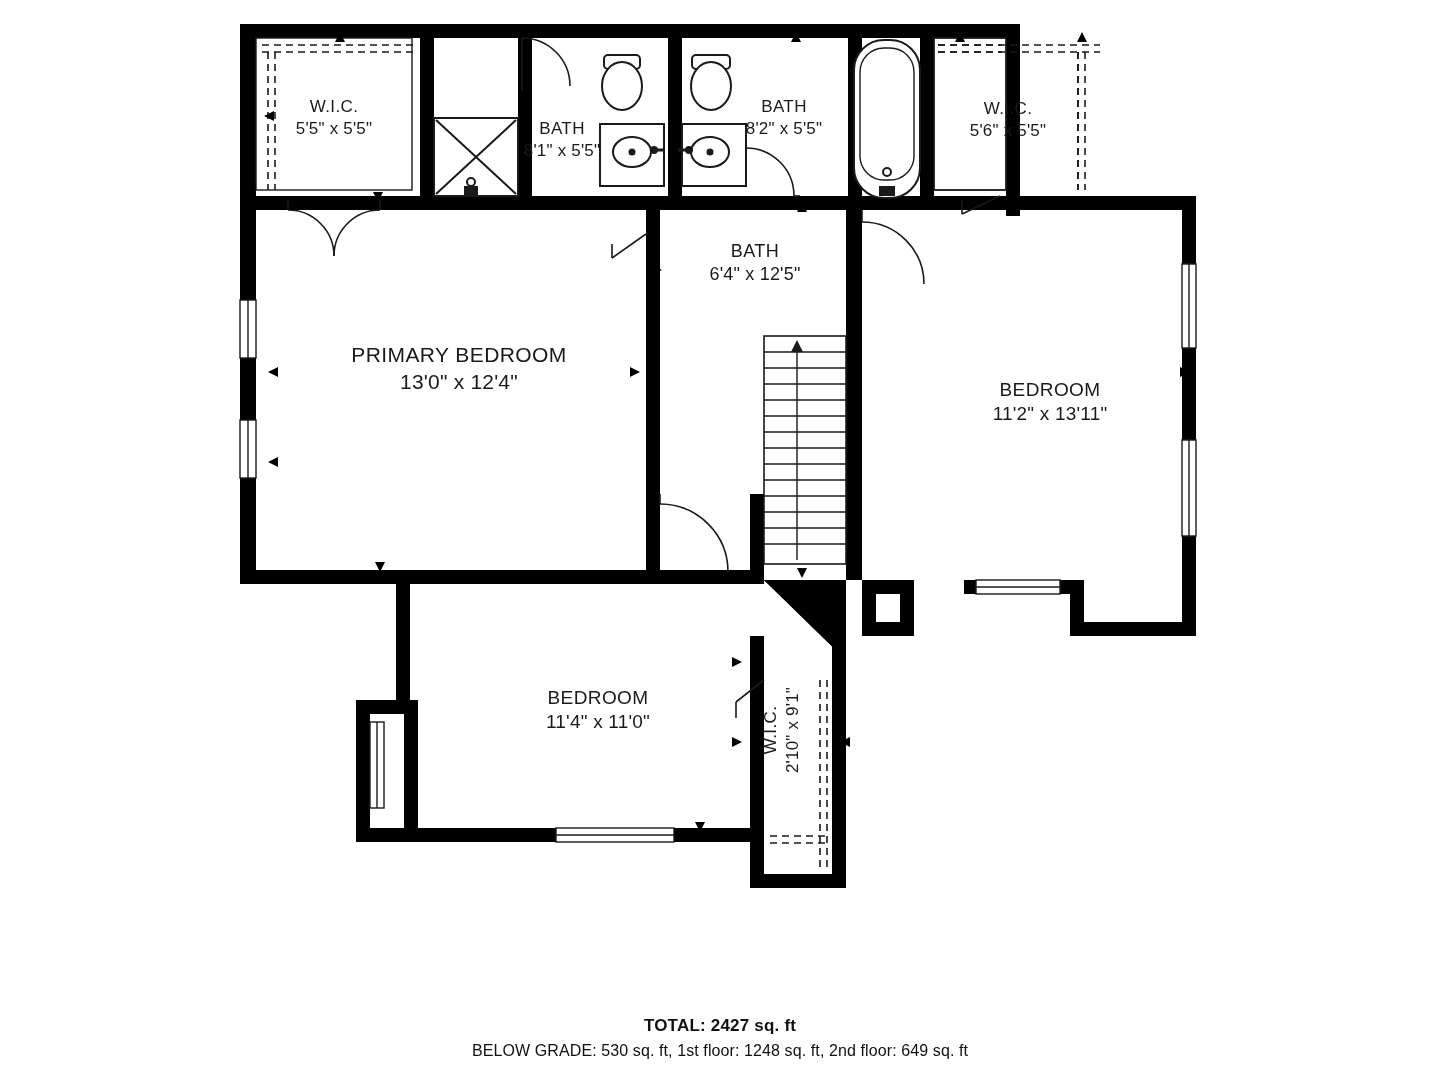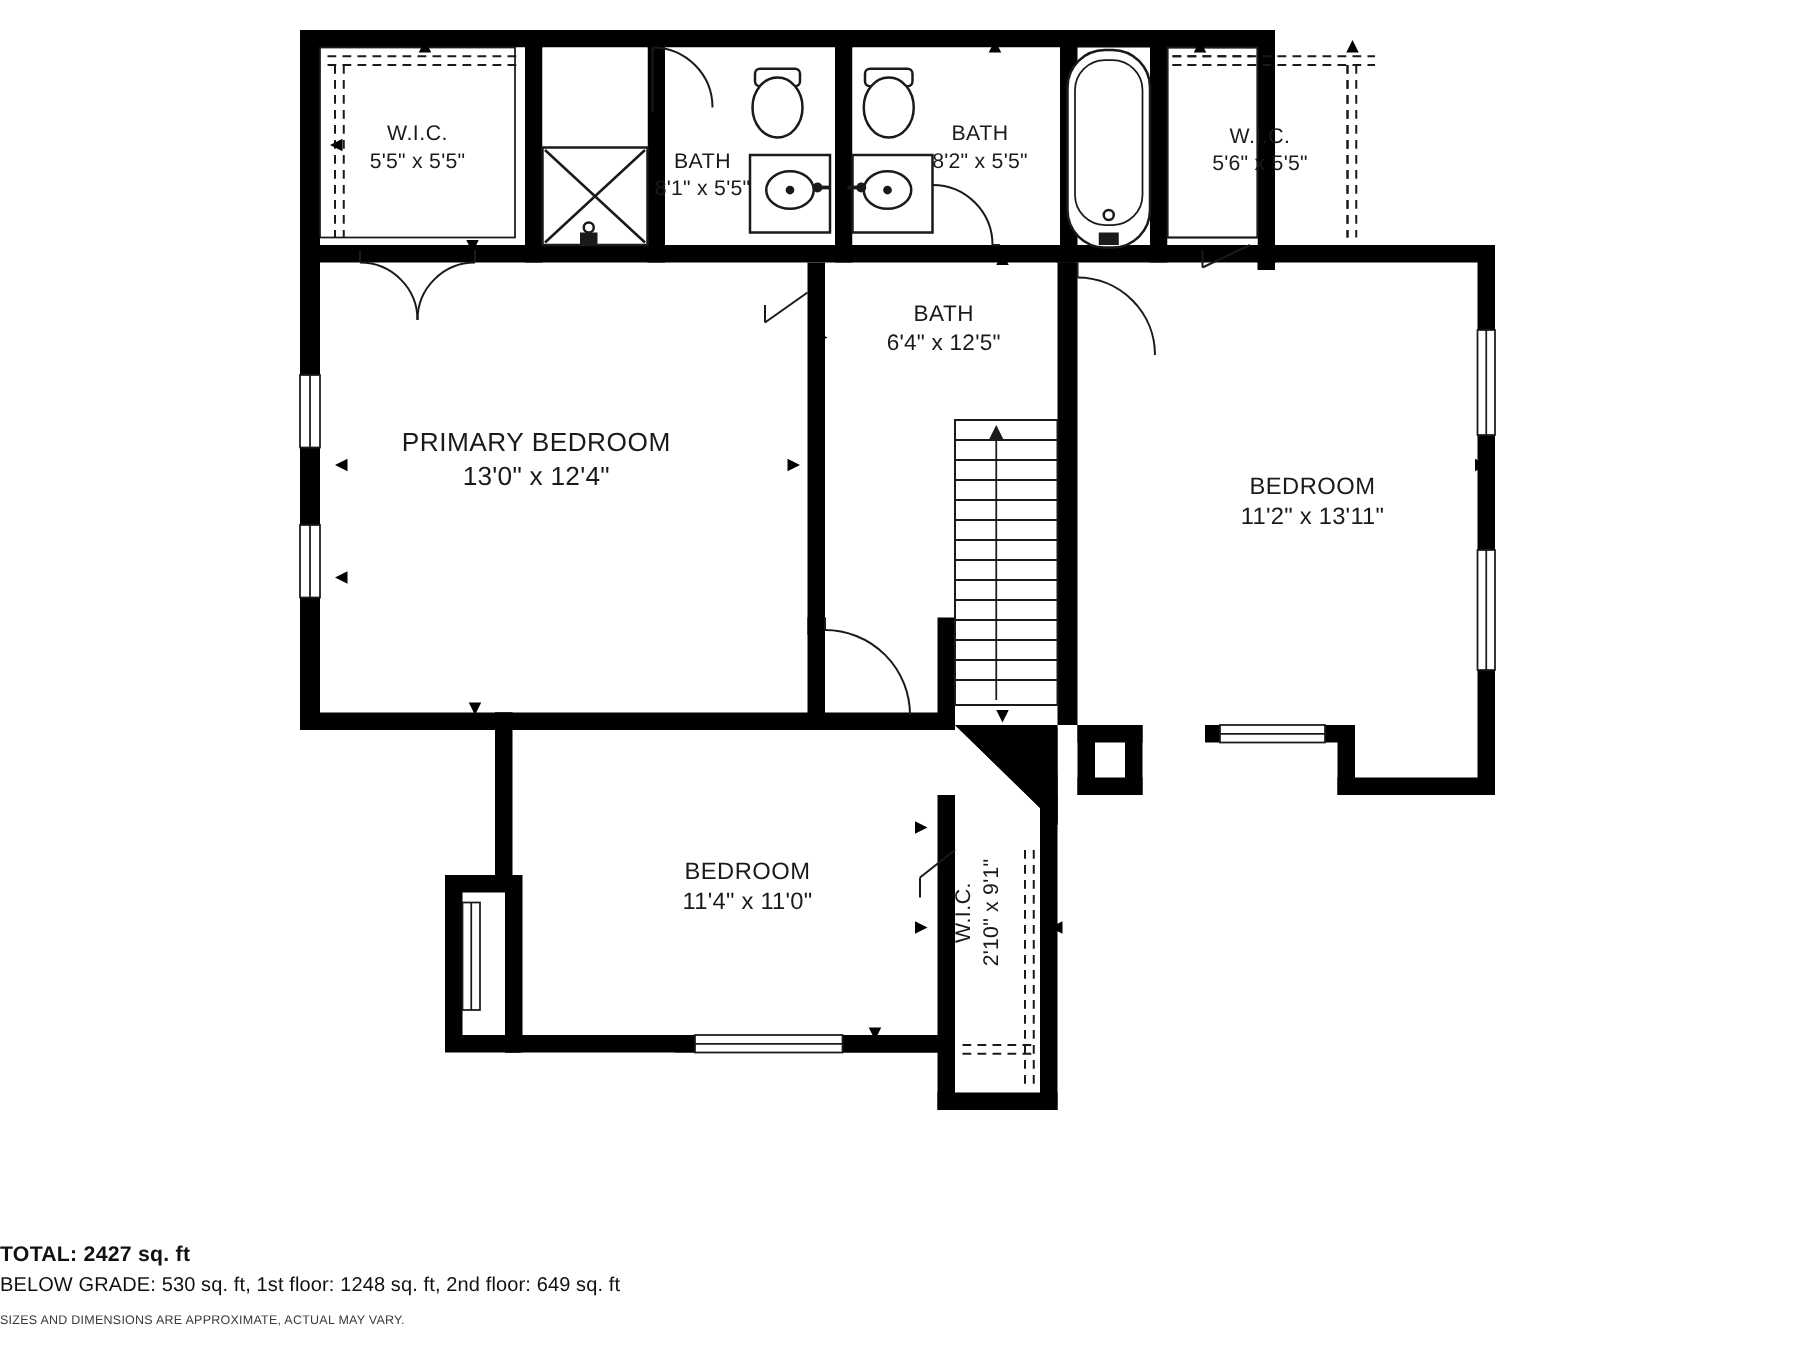--- a/index.html
+++ b/index.html
@@ -50,21 +50,21 @@
   .rot-wic {
     position: absolute;
     transform-origin: center center;
   }
 
   #footer {
     position: absolute;
     left: 0;
     right: 0;
     bottom: 18px;
-    text-align: left;
+    text-align: center;
   }
   #footer .total {
     font-size: 17px;
     font-weight: bold;
     letter-spacing: 0.2px;
     margin-bottom: 3px;
   }
   #footer .line {
     font-size: 16px;
     letter-spacing: 0.1px;
@@ -355,21 +355,21 @@
 <div class="room-label rl-small" style="left:928px; top:98px; width:160px;">
   <span class="nm">W.I.C.</span>
   <span class="dim">5'6" x 5'5"</span>
 </div>
 
 <div class="room-label rl-med" style="left:670px; top:240px; width:170px;">
   <span class="nm">BATH</span>
   <span class="dim">6'4" x 12'5"</span>
 </div>
 
-<div class="room-label rl-primary" style="left:284px; top:342px; width:290px;">
+<div class="room-label rl-primary" style="left:314px; top:342px; width:290px;">
   <span class="nm">PRIMARY BEDROOM</span>
   <span class="dim">13'0" x 12'4"</span>
 </div>
 
 <div class="room-label rl-big" style="left:930px; top:378px; width:240px;">
   <span class="nm">BEDROOM</span>
   <span class="dim">11'2" x 13'11"</span>
 </div>
 
 <div class="room-label rl-big" style="left:478px; top:686px; width:240px;">
@@ -380,14 +380,13 @@
 <div class="rot-wic" style="left:700px; top:700px; width:180px; height:60px; transform: rotate(-90deg);">
   <div class="room-label rl-small" style="left:0; top:0; width:180px; position:absolute;">
     <span class="nm">W.I.C.</span>
     <span class="dim">2'10" x 9'1"</span>
   </div>
 </div>
 
 <div id="footer">
   <div class="total">TOTAL: 2427 sq. ft</div>
   <div class="line">BELOW GRADE: 530 sq. ft, 1st floor: 1248 sq. ft, 2nd floor: 649 sq. ft</div>
-  <div class="disclaimer">SIZES AND DIMENSIONS ARE APPROXIMATE, ACTUAL MAY VARY.</div>
 </div>
 
 </body></html>

